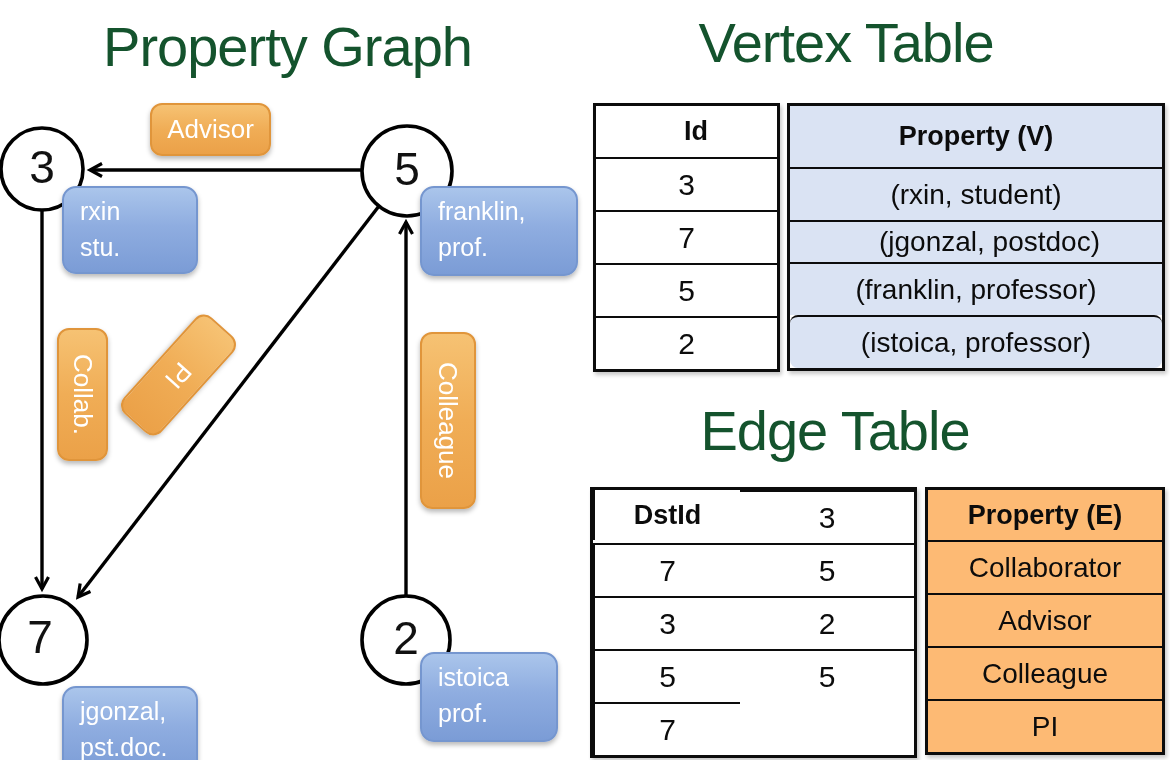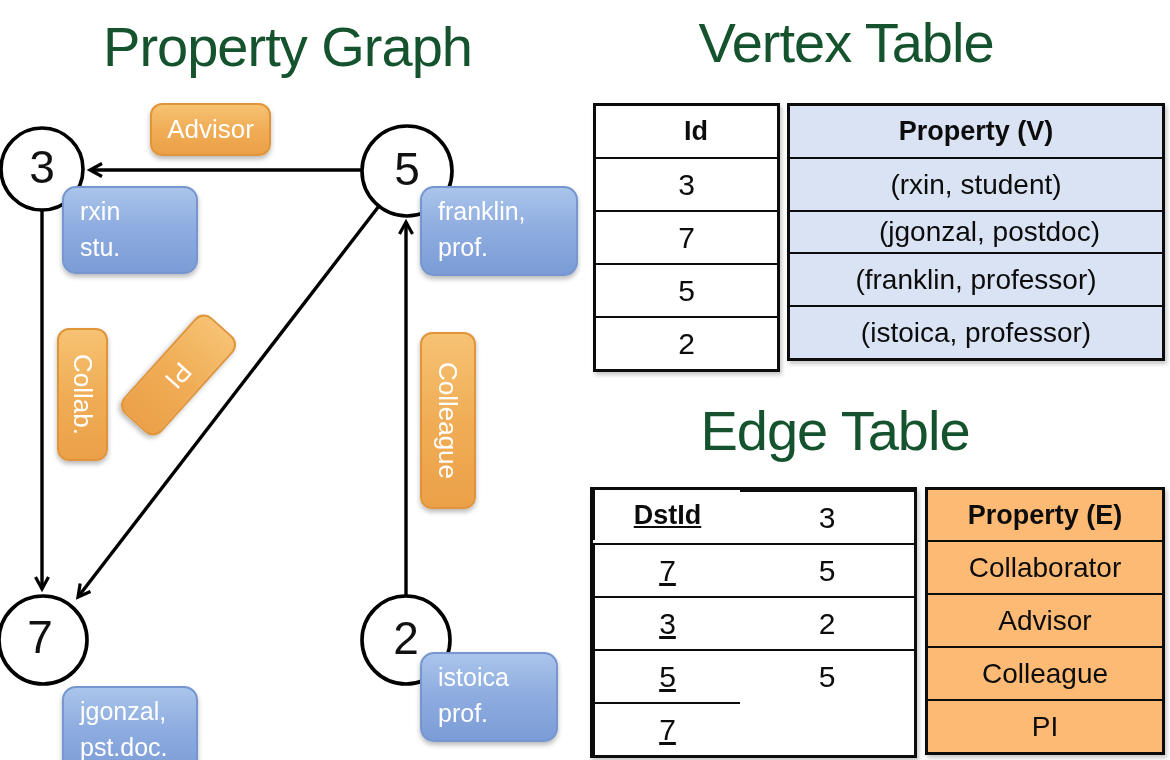--- a/index.html
+++ b/index.html
@@ -40,21 +40,21 @@
   .tbl{
     position:absolute;border:3px solid #0c0c0c;background:#fff;
     box-shadow:2px 3px 4px rgba(0,0,0,.22);box-sizing:border-box;
   }
   .tbl .cell{
     box-sizing:border-box;display:flex;align-items:center;justify-content:center;
     font-size:28px;color:#0c0c0c;
   }
   .tbl .head{font-weight:bold;font-size:27px;}
   .rowline{border-top:2.5px solid #0c0c0c;}
-  .colline{border-left:2.5px solid #0c0c0c;text-decoration:underline;}
+  .colline{border-left:2.5px solid #0c0c0c;}
   .fill-blue{background:#dae3f3;}
   .fill-tan{background:#fdba74;}
   .grid2{display:grid;grid-template-columns:147px 174px;}
   .stack{display:flex;flex-direction:column;}
 </style>
 </head>
 <body>
 
 <div class="stage">
 
@@ -116,25 +116,25 @@
   </div>
 
   <div class="tbl stack" style="left:593px;top:103px;width:187px;">
     <div class="cell head" style="height:51px;margin-left:19px;">Id</div>
     <div class="cell rowline" style="height:53px;font-size:30px;">3</div>
     <div class="cell rowline" style="height:53px;font-size:30px;">7</div>
     <div class="cell rowline" style="height:53px;font-size:30px;">5</div>
     <div class="cell rowline" style="height:53px;font-size:30px;">2</div>
   </div>
   <div class="tbl stack" style="left:787px;top:103px;width:378px;">
-    <div class="cell head fill-blue" style="height:51px;">Property (V)</div>
+    <div class="cell head fill-blue" style="height:61px;">Property (V)</div>
     <div class="cell rowline fill-blue" style="height:53px;">(rxin, student)</div>
     <div class="cell rowline fill-blue" style="height:42px;padding-left:27px;">(jgonzal, postdoc)</div>
     <div class="cell rowline fill-blue" style="height:53px;">(franklin, professor)</div>
-    <div class="cell rowline fill-blue" style="height:53px;">(istoica, professor)</div>
+    <div class="cell rowline fill-blue" style="height:53px;border-radius:8px;">(istoica, professor)</div>
   </div>
 
   <div class="tbl grid2" style="left:590px;top:487px;width:327px;">
     <div class="cell head colline" style="height:50px;">DstId</div>
 
     <div class="cell rowline" style="height:53px;font-size:30px;">3</div>
     <div class="cell rowline colline" style="height:53px;font-size:30px;">7</div>
 
     <div class="cell rowline" style="height:53px;font-size:30px;">5</div>
     <div class="cell rowline colline" style="height:53px;font-size:30px;">3</div>

